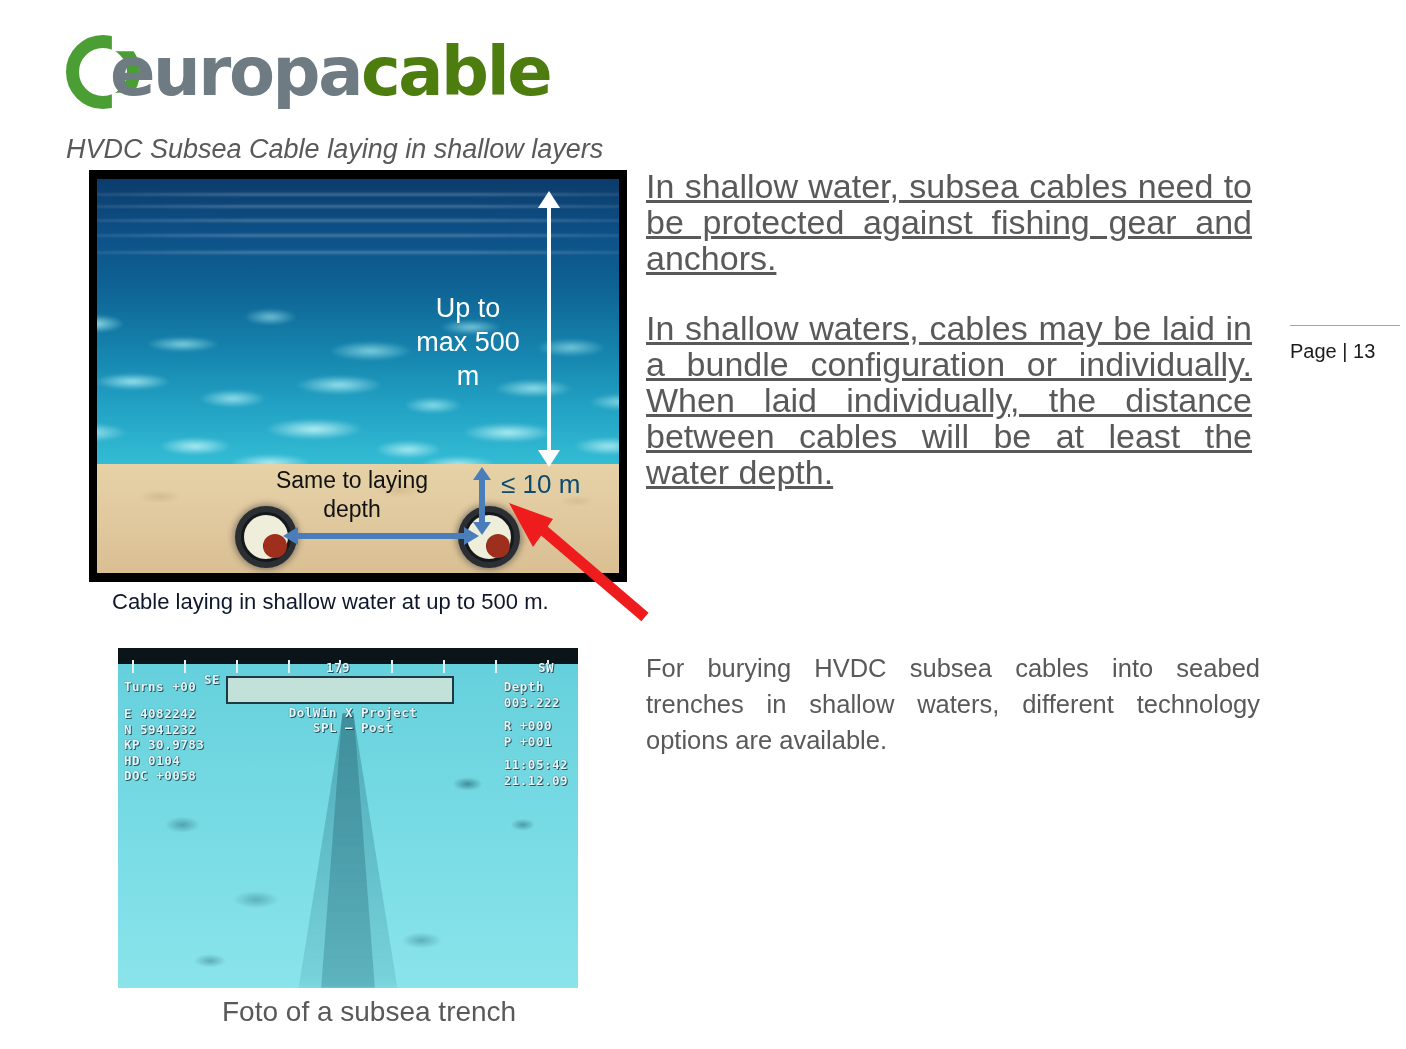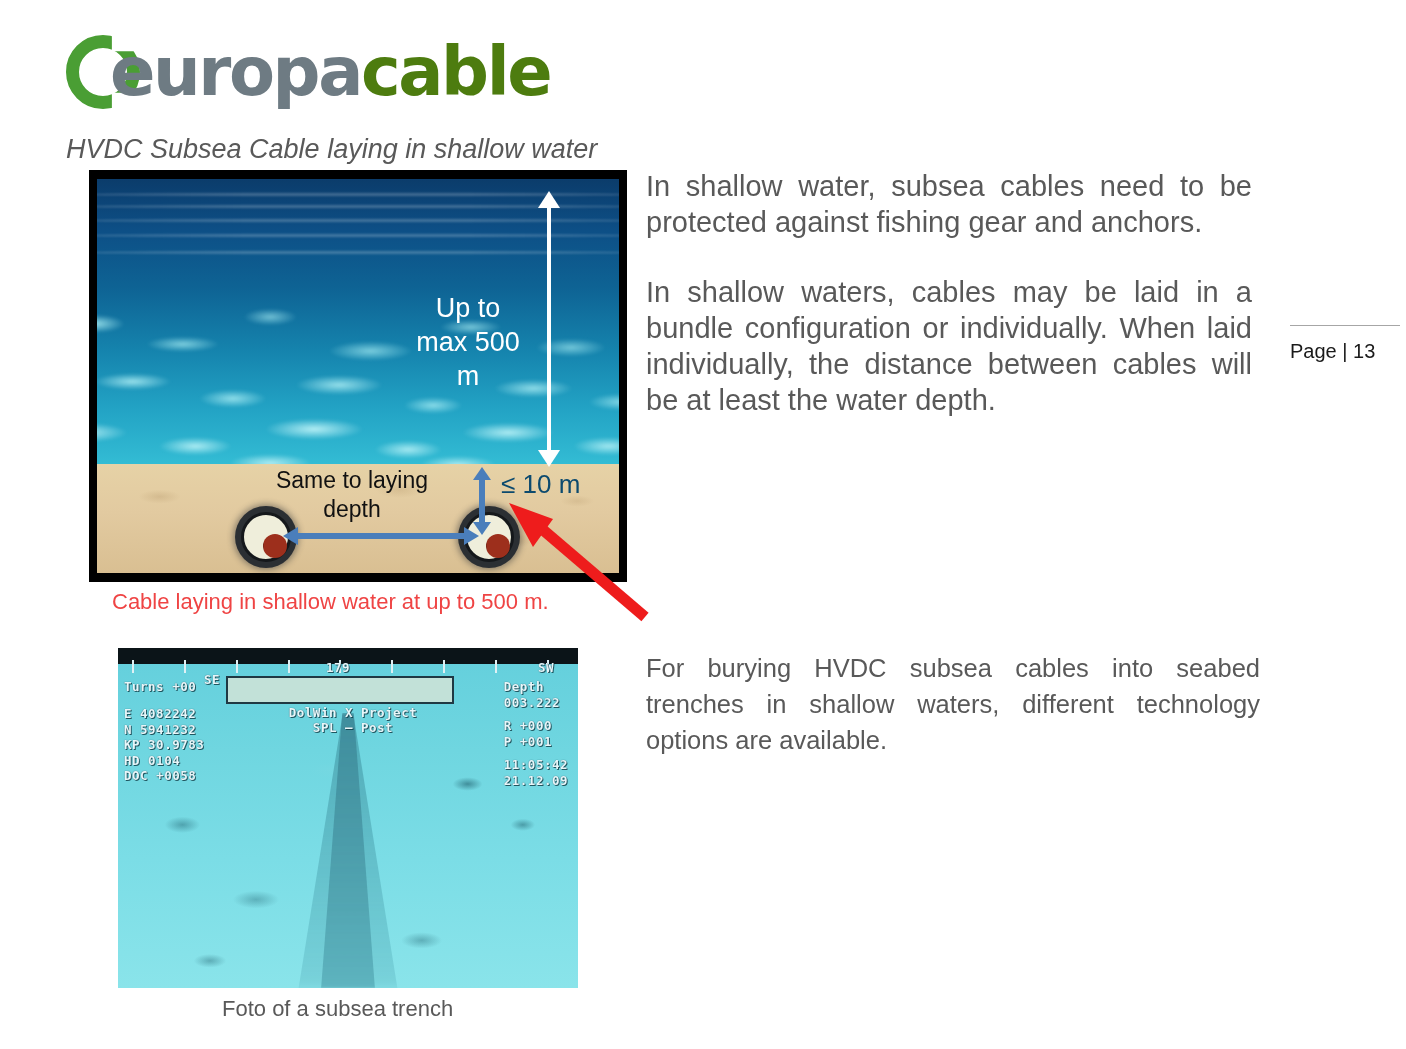--- a/index.html
+++ b/index.html
@@ -301,21 +301,21 @@
     height: 130px;
     pointer-events: none;
   }
 
   
   #caption1 {
     position: absolute;
     left: 112px;
     top: 589px;
     font-size: 22px;
-    color: #ef4444;
+    color: #0f172a;
     white-space: nowrap;
     font-family: "Liberation Sans", sans-serif;
   }
 
   
   #figure2 {
     position: absolute;
     left: 118px;
     top: 648px;
     width: 460px;
@@ -431,40 +431,41 @@
     line-height: 15.5px;
   }
   #figure2 .hud .stat .sp { display: block; }
   #figure2 .hud .stat .gap { margin-top: 8px; }
 
   
   #caption2 {
     position: absolute;
     left: 222px;
     top: 996px;
-    font-size: 22px;
+    font-size: 28px;
     color: #595959;
     white-space: nowrap;
     font-family: "Liberation Sans", sans-serif;
   }
 
   
   #body-col {
     position: absolute;
     left: 646px;
     top: 168px;
     width: 614px;
   }
   #body-col p {
     margin: 0 8px 34px 0;
     text-align: justify;
-    font-size: 29px;
+    font-size: 34px;
     line-height: 36px;
     color: #595959;
     font-family: "Liberation Sans", sans-serif;
+    text-decoration: underline;
   }
   #body-col p:last-child { margin-bottom: 0; }
 
   #para4 {
     position: absolute;
     left: 646px;
     top: 650px;
     width: 614px;
     text-align: justify;
     font-size: 25.5px;
@@ -494,21 +495,21 @@
   }
 </style>
 </head>
 <body>
 
 <div id="logo">
   <div class="logo-arc"></div>
   <div class="logo-word"><span class="w-grey">europa</span><span class="w-green">cable</span></div>
 </div>
 
-<div id="subtitle">HVDC Subsea Cable laying in shallow water</div>
+<div id="subtitle">HVDC Subsea Cable laying in shallow layers</div>
 
 <div id="figure1">
   <div class="frame"></div>
   <div class="scene">
 
     <div class="water">
       <div class="surf" style="top:14px"></div>
       <div class="surf" style="top:26px"></div>
       <div class="surf" style="top:40px"></div>
       <div class="surf" style="top:55px"></div>

